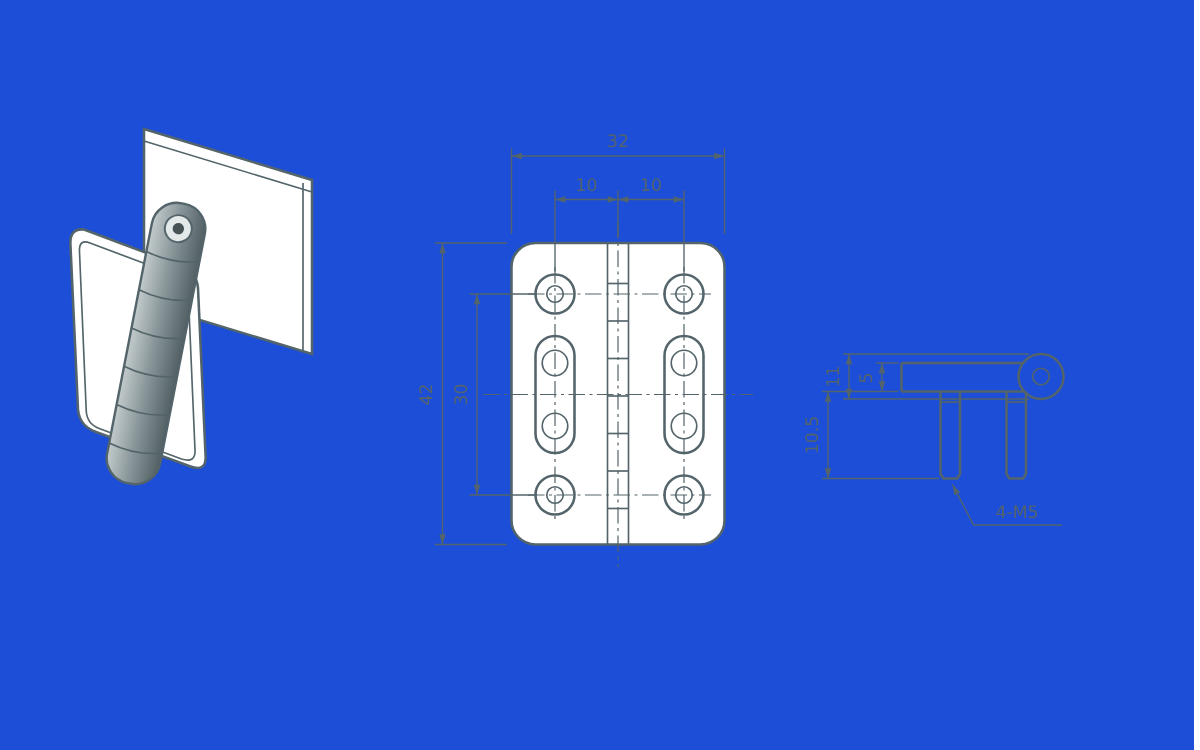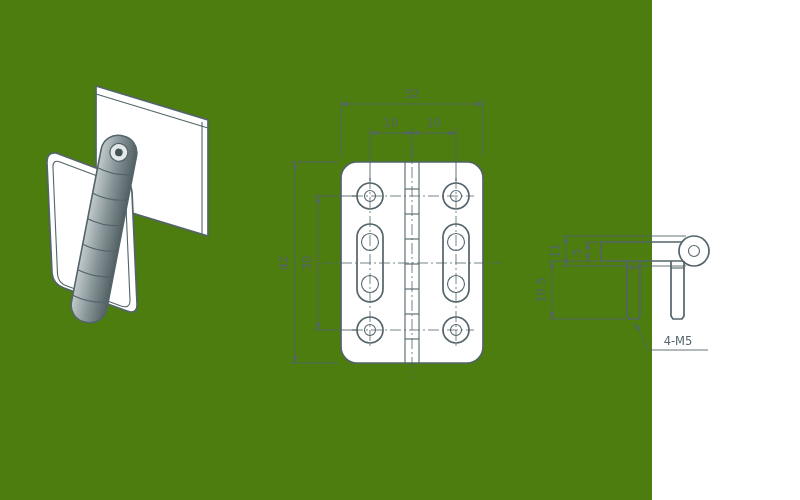--- a/index.html
+++ b/index.html
@@ -1,18 +1,18 @@
 <!DOCTYPE html>
 <html><head>
 <meta charset="utf-8">
 <style>
   :root { --line: #53646a; }
   html, body { margin: 0; padding: 0; background: #ffffff; }
   body { width: 800px; height: 500px; overflow: hidden; }
-  .stage { width: 652px; height: 500px; position: relative; background: #4d7c0f; text-align: center; }
+  .stage { width: 796px; height: 500px; position: relative; background: #1d4ed8; text-align: center; }
   svg { display: block; }
   .obj   { stroke: var(--line); stroke-width: 1.7; fill: #ffffff; }
   .objn  { stroke: var(--line); stroke-width: 1.7; fill: none; }
   .thin  { stroke: var(--line); stroke-width: 1.1; fill: none; }
   .ext   { stroke: var(--line); stroke-width: 0.9; fill: none; }
   .dimln { stroke: var(--line); stroke-width: 0.9; fill: none; }
   .cl    { stroke: var(--line); stroke-width: 0.8; fill: none; stroke-dasharray: 11 3 2 3; }
   text.dim { font-family: "DejaVu Sans", sans-serif; font-size: 11.5px; fill: var(--line); }
 </style>
 </head>

